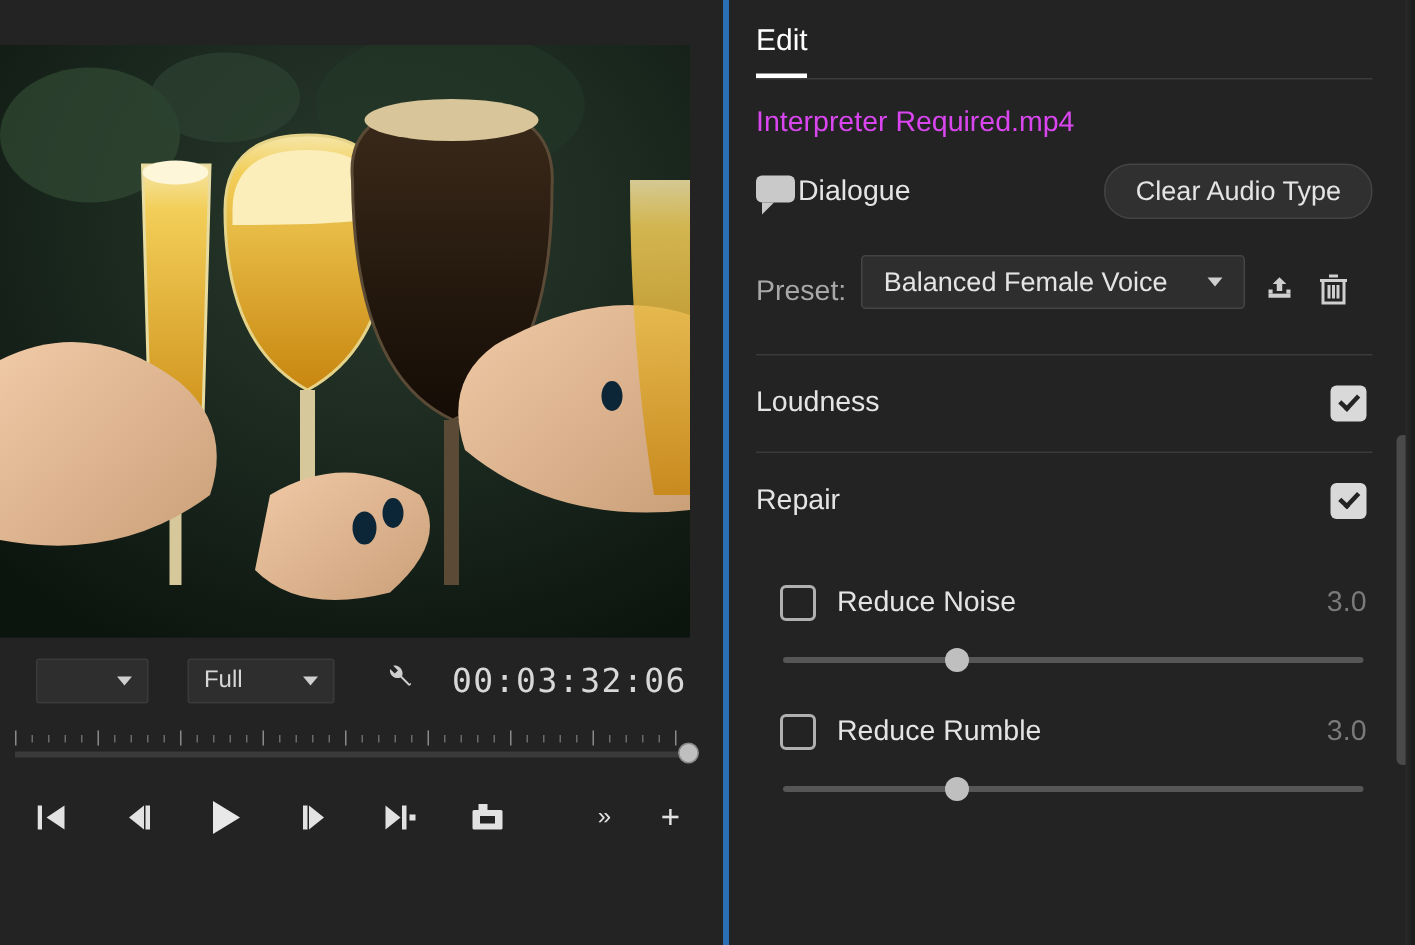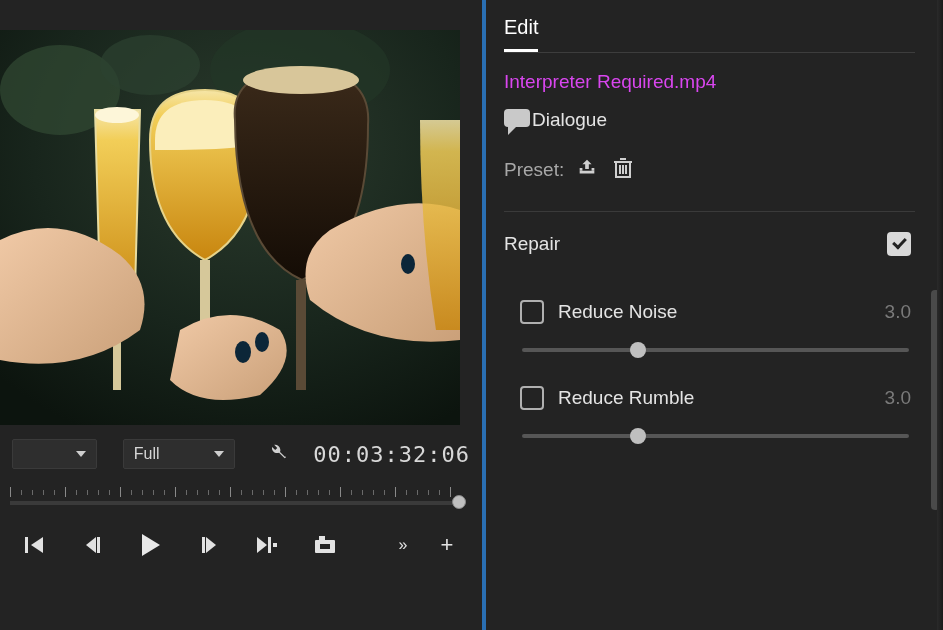--- a/index.html
+++ b/index.html
@@ -4,21 +4,21 @@
 <style>
   * { box-sizing: border-box; margin: 0; padding: 0; font-family: "Segoe UI", -apple-system, Helvetica, Arial, sans-serif; }
   body { background: #1a1a1a; color: #b9b9b9; width: 943px; height: 630px; overflow: hidden; }
   .app { display: flex; width: 100%; height: 100%; }
 
   
   .left { width: 482px; height: 100%; background: #232323; display: flex; flex-direction: column; }
   .video-frame { margin-top: 30px; width: 460px; height: 395px; background: #111; position: relative; overflow: hidden; }
   .video-frame svg { width: 100%; height: 100%; display: block; }
 
-  .ctrl-row1 { display: flex; align-items: center; height: 42px; padding: 0 12px; gap: 26px; margin-top: 8px; }
+  .ctrl-row1 { display: flex; align-items: center; height: 42px; padding: 0 24px; gap: 26px; margin-top: 8px; }
   .dropdown { background: #2e2e2e; border: 1px solid #3a3a3a; border-radius: 2px; height: 30px; display: flex; align-items: center; padding: 0 10px; gap: 12px; color: #d6d6d6; font-size: 16px; }
   .dropdown.small { width: 90px; justify-content: flex-end; }
   .dropdown.full { width: 120px; justify-content: space-between; }
   .chev-down { width: 0; height: 0; border-left: 5px solid transparent; border-right: 5px solid transparent; border-top: 6px solid #cfcfcf; display: inline-block; }
   .wrench { color: #cfcfcf; font-size: 20px; margin-left: 4px; }
   .timecode { margin-left: auto; font-family: "Consolas","Menlo",monospace; font-size: 22px; letter-spacing: 1px; color: #d8d8d8; font-weight: 500; }
 
   .timeline { margin: 12px 10px 0 10px; height: 22px; position: relative; }
   .timeline-track { position: absolute; left: 0; right: 0; top: 0; height: 12px; }
   .tick { position: absolute; width: 1px; background: #6a6a6a; top: 0; }
@@ -256,24 +256,29 @@
 
     <div class="content">
       <div class="filename">Interpreter Required.mp4</div>
 
       <div class="row">
         <div class="speech-icon">
           <div class="bubble"></div>
             <div class="tail"></div>
         </div>
         <div class="dialogue-label">Dialogue</div>
+        <div class="clear-btn">Clear Audio Type</div>
       </div>
 
       <div class="preset-row">
         <div class="preset-label">Preset:</div>
+        <div class="preset-dd">
+          <span>Balanced Female Voice</span>
+          <span class="chev-down"></span>
+        </div>
         <span class="icon-btn">
           <svg width="22" height="22" viewBox="0 0 24 24" fill="#cfcfcf">
               <path d="M12 3l5 5h-3v5h-4V8H7l5-5z"></path>
               <rect x="4" y="15" width="16" height="3"></rect>
               <rect x="4" y="12" width="3" height="3"></rect>
               <rect x="17" y="12" width="3" height="3"></rect>
             </svg>
         </span>
         <span class="icon-btn">
           <svg width="20" height="22" viewBox="0 0 20 22" fill="none" stroke="#cfcfcf" stroke-width="2">
@@ -281,20 +286,24 @@
               <line x1="7" y1="8" x2="7" y2="17"></line>
               <line x1="10" y1="8" x2="10" y2="17"></line>
               <line x1="13" y1="8" x2="13" y2="17"></line>
               <line x1="1" y1="5" x2="19" y2="5"></line>
               <line x1="7" y1="2" x2="13" y2="2"></line>
             </svg>
         </span>
       </div>
 
       <div class="categories">
+        <div class="cat">
+          <span class="cat-label">Loudness</span>
+          <span class="checkbox checked"></span>
+        </div>
 
         <div class="cat inner">
           <span class="cat-label">Repair</span>
           <span class="checkbox checked"></span>
         </div>
 
         <div class="repair-body">
           <div class="param">
             <div class="param-head">
               <span class="checkbox unchecked"></span>

